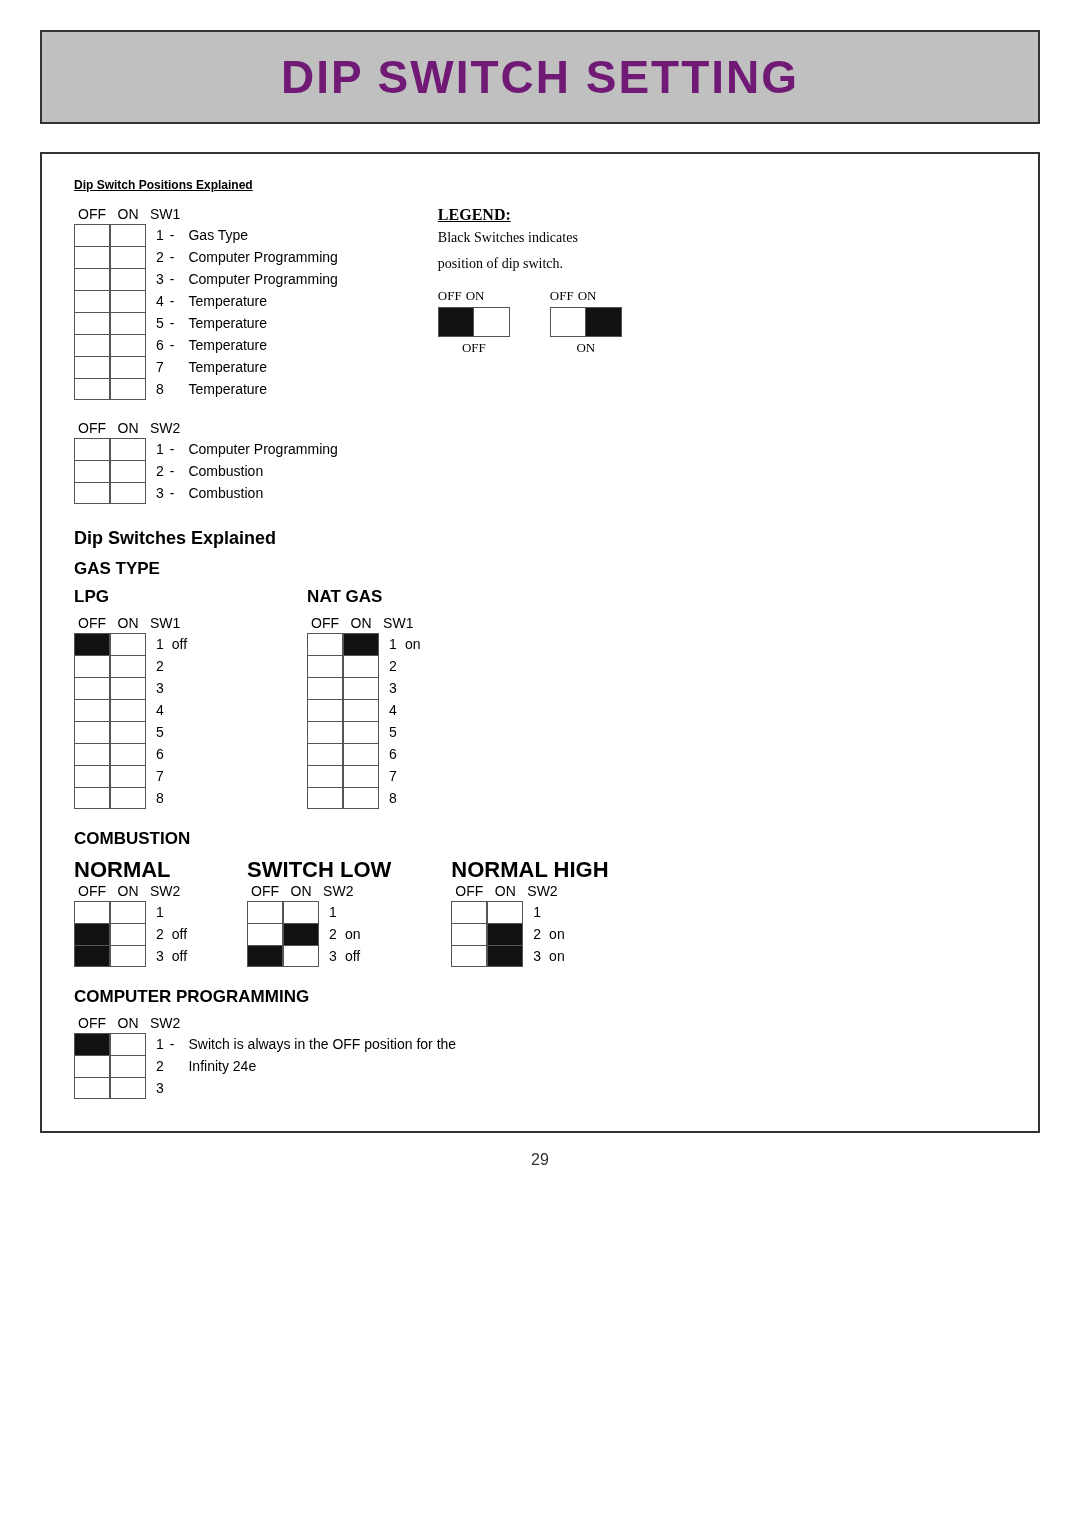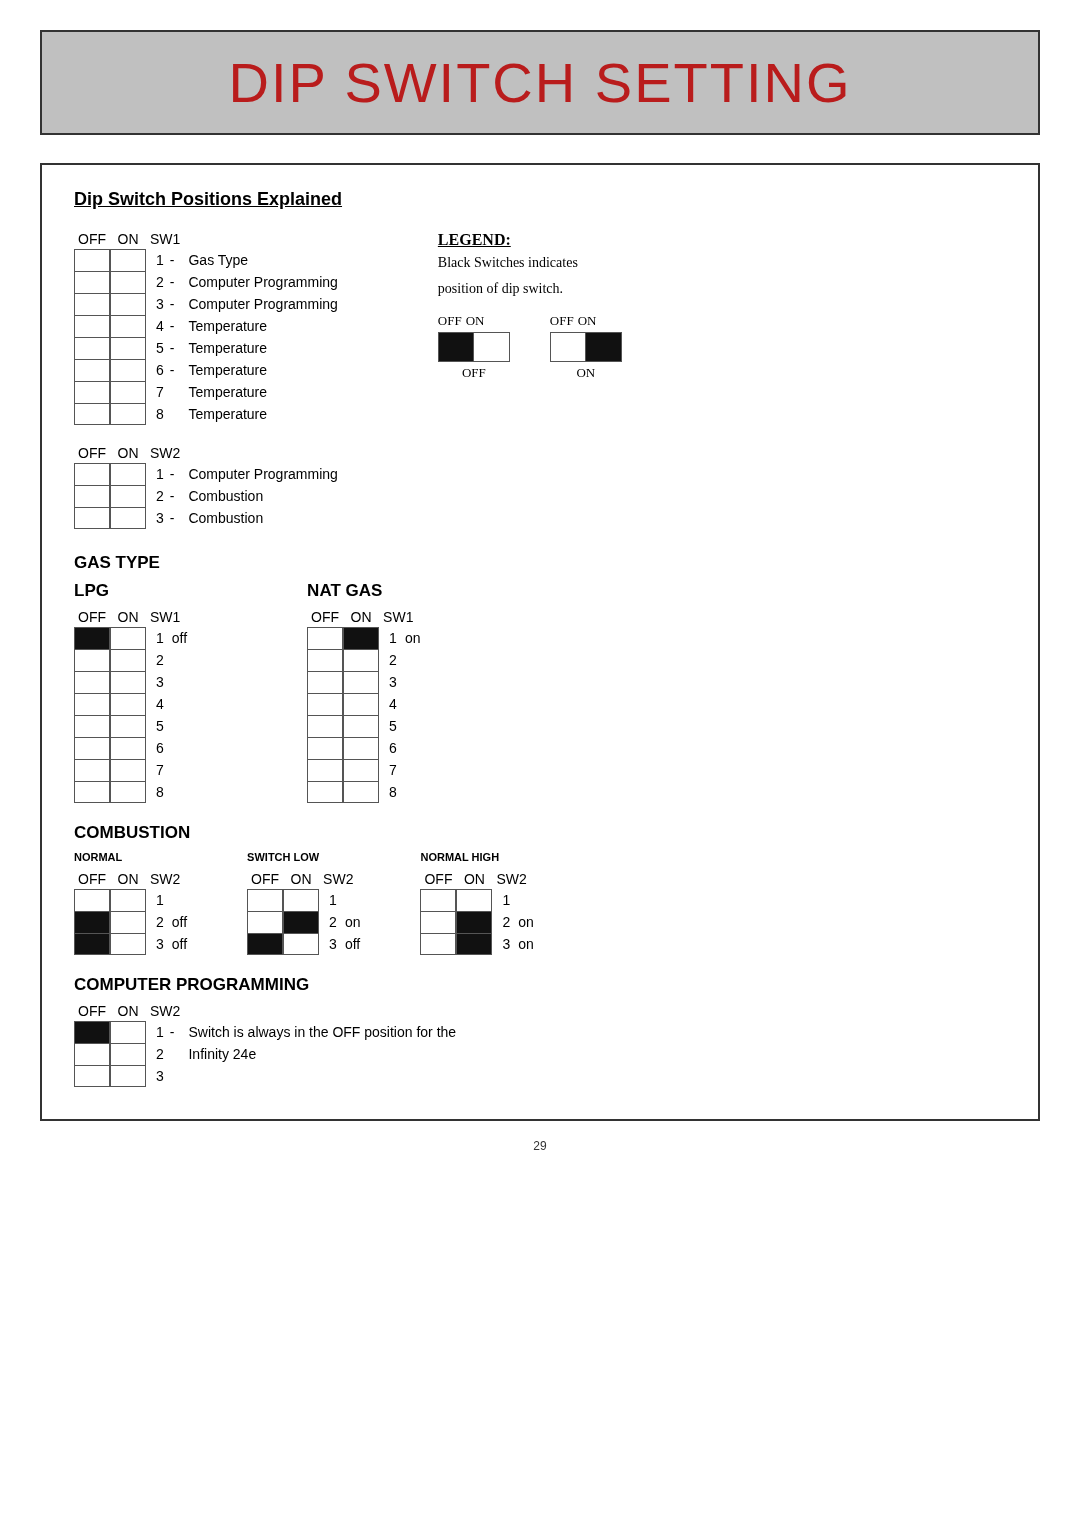--- a/index.html
+++ b/index.html
@@ -16,36 +16,36 @@
 
     .page-title-box {
       width: 100%;
       background: #c0c0c0;
       border: 2px solid #333;
       text-align: center;
       padding: 18px 10px;
       margin-bottom: 28px;
     }
     .page-title-box h1 {
-      font-size: 56px;
-      font-weight: normal;
+      font-size: 46px;
+      font-weight: bold;
       letter-spacing: 2px;
-      color: #b91c1c;
+      color: #701a75;
     }
 
     .main-box {
       width: 100%;
       border: 2px solid #333;
       padding: 24px 32px 32px 32px;
     }
 
     .section-title {
-      font-size: 18px;
+      font-size: 12px;
       font-weight: bold;
-      margin-bottom: 21px;
+      margin-bottom: 14px;
       text-decoration: underline;
     }
 
     .dip-positions-area {
       display: flex;
       gap: 60px;
       margin-bottom: 24px;
     }
 
     .dip-table-area {
@@ -191,28 +191,27 @@
       gap: 60px;
       margin-bottom: 20px;
     }
 
     .combustion-col {
       display: flex;
       flex-direction: column;
     }
 
     .combustion-col-title {
-      font-size: 11px;
+      font-size: 22px;
       font-weight: bold;
-      margin-bottom: 8px;
     }
 
     .page-number {
       text-align: center;
-      font-size: 12px;
+      font-size: 16px;
       margin-top: 18px;
       color: #333;
     }
 
     .dash-col {
       display: flex;
       flex-direction: column;
       margin-left: 6px;
       margin-right: 2px;
     }
@@ -368,20 +367,21 @@
             <div style="width:36px;height:30px;background:#fff;border:1.5px solid #555;"></div>
             <div style="width:36px;height:30px;background:#111;border:1.5px solid #555;border-left:none;"></div>
           </div>
           <div style="font-size:13px;margin-top:3px;text-align:center;">ON</div>
         </div>
       </div>
     </div>
 
   </div>
 
+  <div class="bold-section-title">Dip Switches Explained</div>
 
   <div class="subsection-title">GAS TYPE</div>
 
   <div class="gas-type-row">
 
     <div class="gas-col">
       <div class="gas-col-title">LPG</div>
       <div class="dip-off-on-label">
         <span class="dip-off-label">OFF</span>
         <span class="dip-on-label">ON</span>

